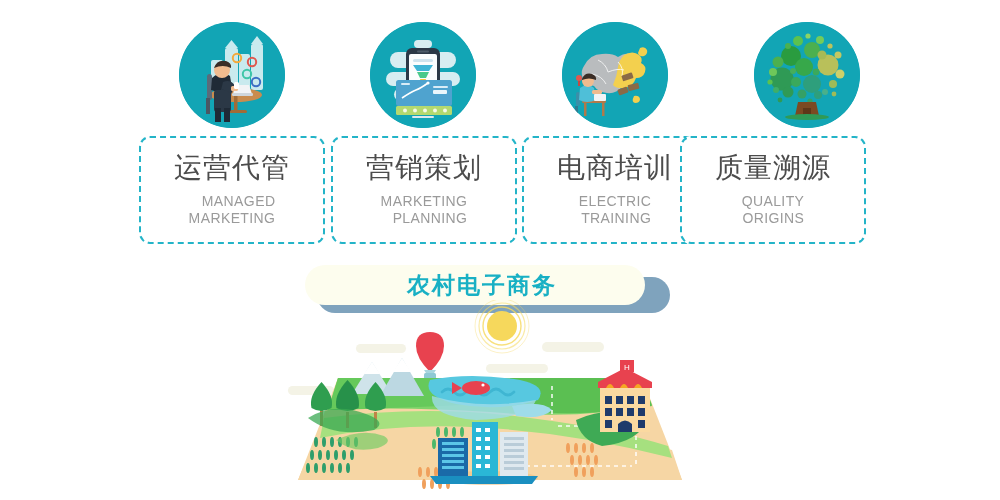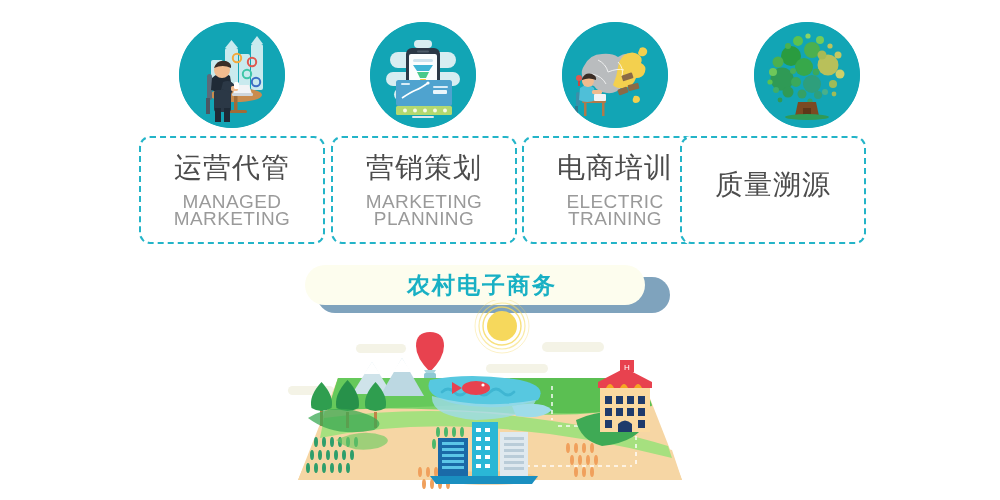--- a/index.html
+++ b/index.html
@@ -22,21 +22,21 @@
     position:absolute;top:136px;height:108px;
     border:2px dashed #23b4c8;border-radius:11px;
     box-sizing:border-box;background:#ffffff;
     display:flex;flex-direction:column;align-items:center;justify-content:center;
   }
   .card-cn{
     font-size:28px;color:#4c4c4c;letter-spacing:1px;line-height:1;
     margin-bottom:11px;font-weight:400;
   }
   .card-en{
-    font-size:19px;color:#9a9a9a;line-height:17px;text-align:center;
+    font-size:14px;color:#9a9a9a;line-height:17px;text-align:right;
     letter-spacing:.4px;
   }
 
   
   .ribbon-wrap{position:absolute;left:305px;top:265px;width:365px;height:48px;}
   .ribbon-shadow{
     position:absolute;left:12px;top:12px;width:353px;height:36px;
     background:#7fa3bd;border-radius:18px;
   }
   .ribbon{
@@ -242,20 +242,24 @@
   <div class="card" style="left:331px;width:186px;">
     <div class="card-cn">营销策划</div>
     <div class="card-en">
       <div>MARKETING</div>
       <div>PLANNING</div>
     </div>
   </div>
 
   <div class="card" style="left:680px;width:186px;">
     <div class="card-cn">质量溯源</div>
+    <div class="card-en">
+      <div>QUALITY</div>
+      <div>ORIGINS</div>
+    </div>
   </div>
 
   <div class="ribbon-wrap">
     <div class="ribbon-shadow"></div>
     <div class="ribbon">
       <span class="ribbon-title">农村电子商务</span>
     </div>
   </div>
 
   <div class="landscape">

